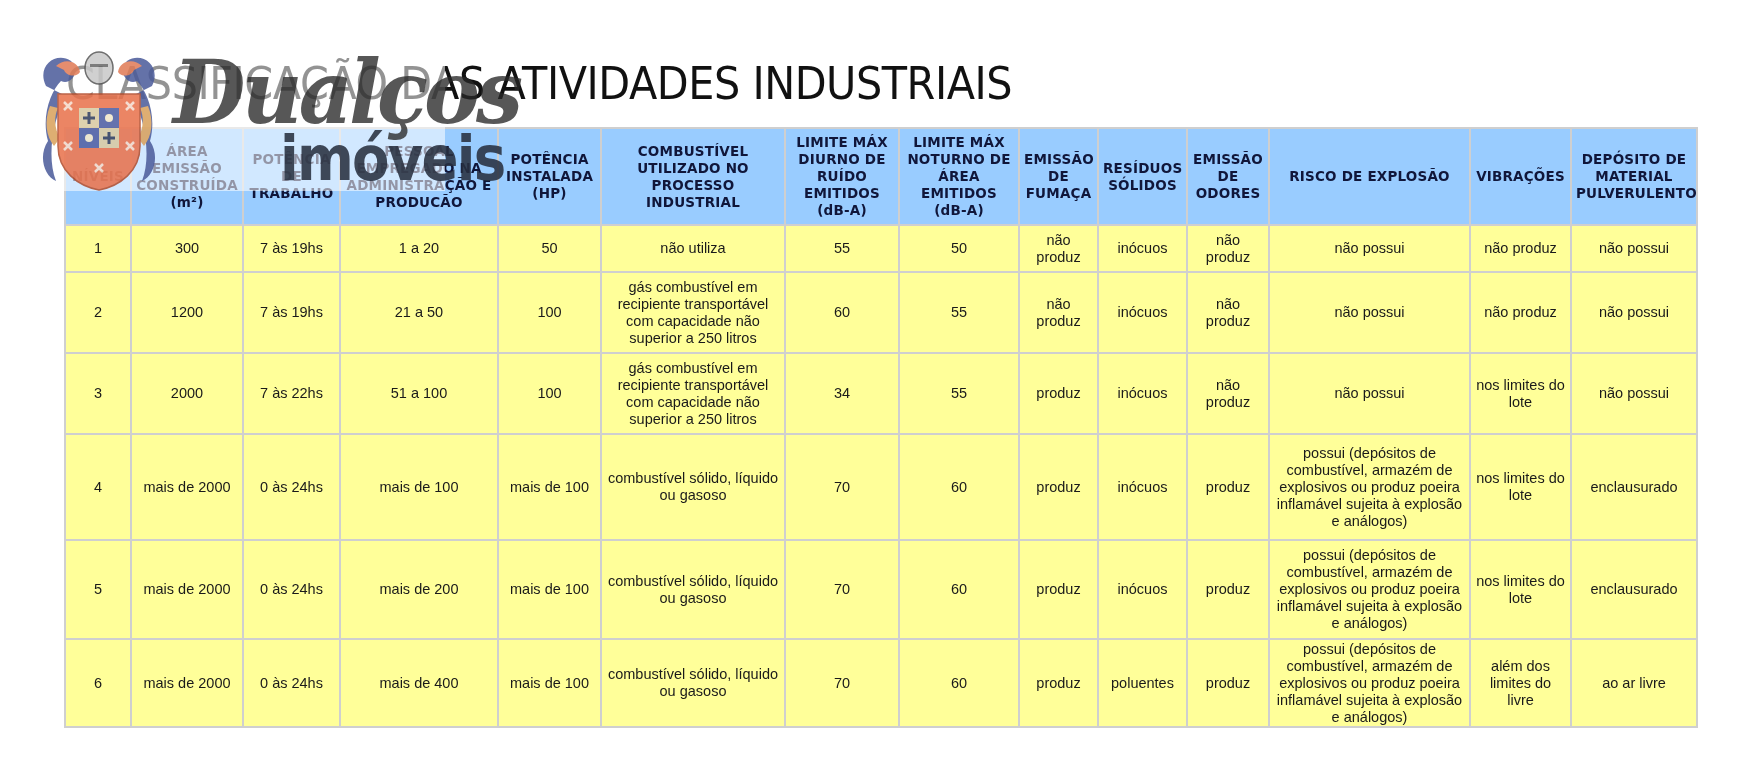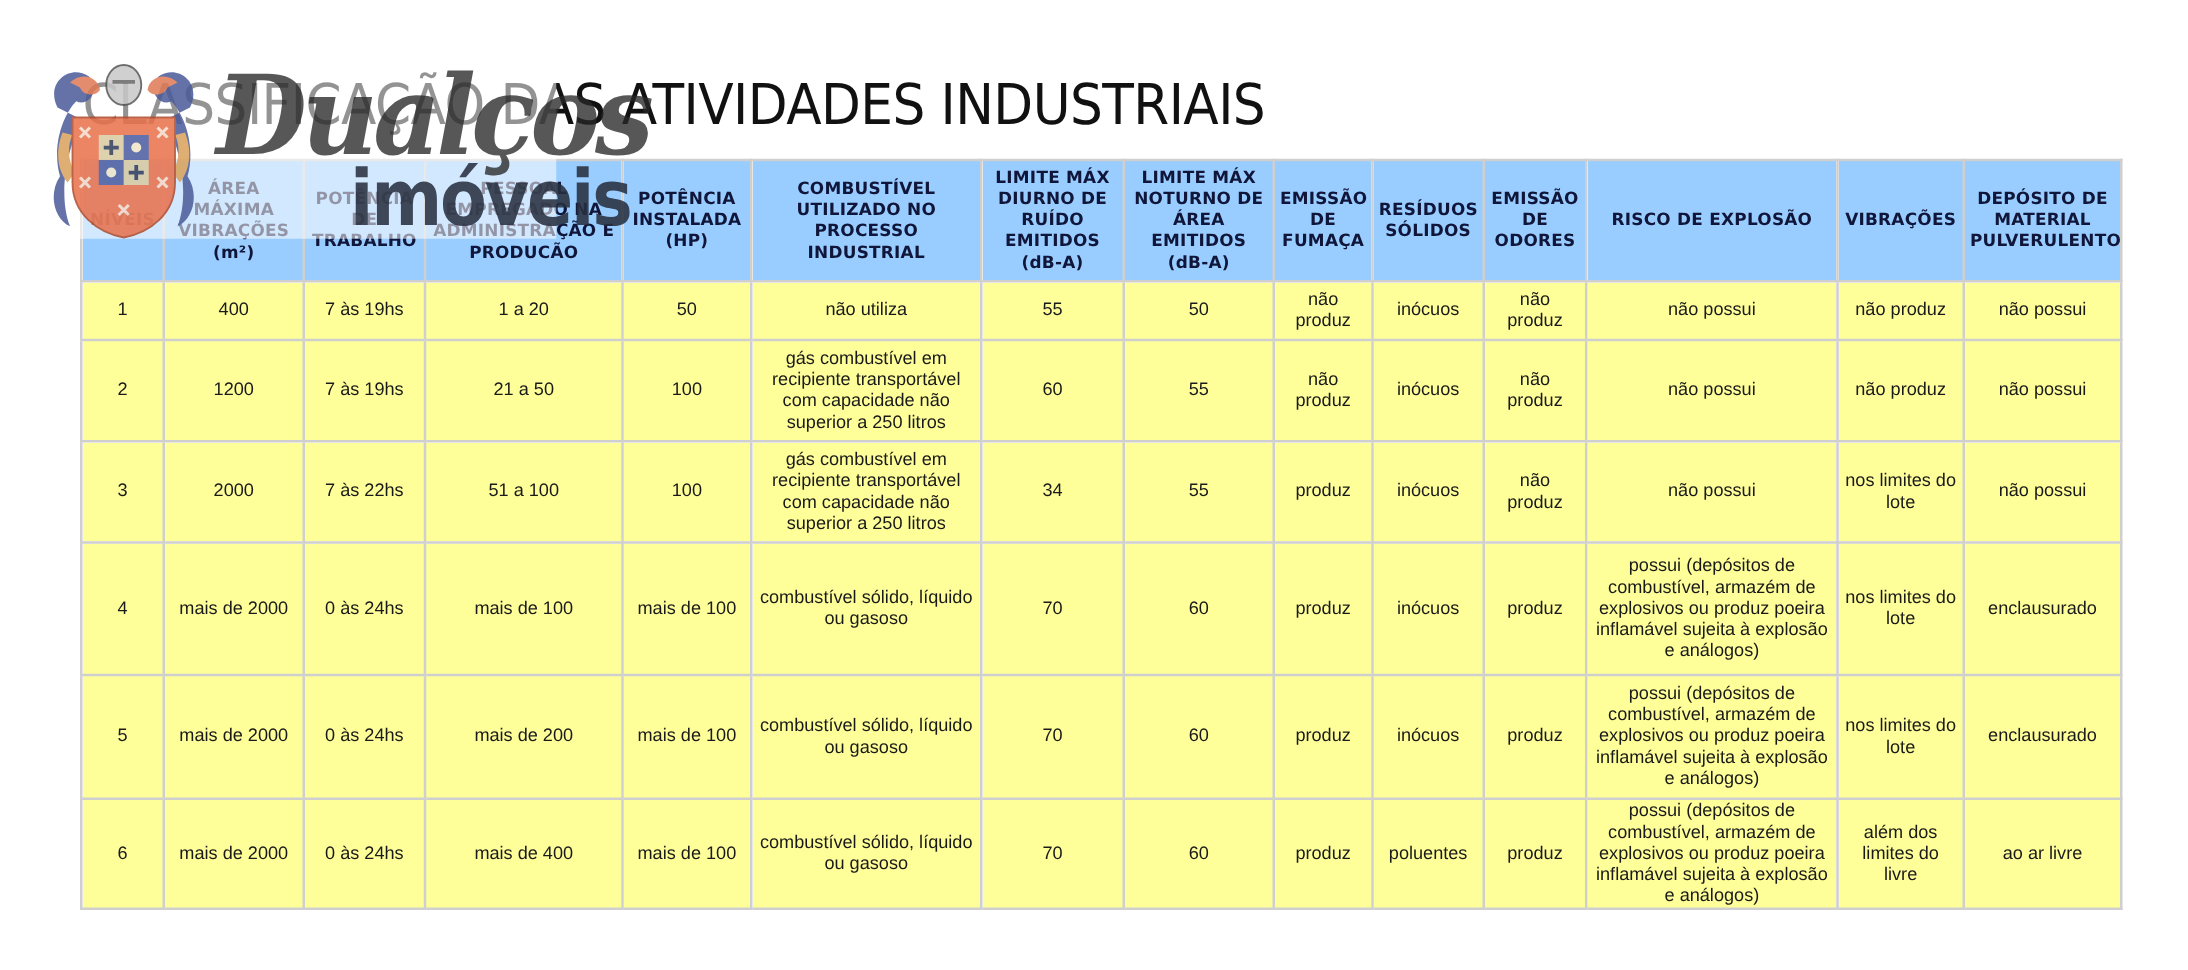--- a/index.html
+++ b/index.html
@@ -68,39 +68,39 @@
       <col style="width: 79px;">
       <col style="width: 89px;">
       <col style="width: 82px;">
       <col style="width: 201px;">
       <col style="width: 101px;">
       <col style="width: 126px;">
     </colgroup>
   <thead>
     <tr class="head" id="head-row">
         <th>NÍVEIS</th>
-        <th>ÁREA MÁXIMA VIBRAÇÕES (m²)</th>
+        <th>ÁREA EMISSÃO CONSTRUÍDA (m²)</th>
         <th>POTÊNCIA DE TRABALHO</th>
         <th>PESSOAL EMPREGADO NA ADMINISTRAÇÃO E PRODUCÃO</th>
         <th>POTÊNCIA INSTALADA (HP)</th>
         <th>COMBUSTÍVEL UTILIZADO NO PROCESSO INDUSTRIAL</th>
         <th>LIMITE MÁX DIURNO DE RUÍDO EMITIDOS (dB-A)</th>
         <th>LIMITE MÁX NOTURNO DE ÁREA EMITIDOS (dB-A)</th>
         <th>EMISSÃO DE FUMAÇA</th>
         <th>RESÍDUOS SÓLIDOS</th>
         <th>EMISSÃO DE ODORES</th>
         <th>RISCO DE EXPLOSÃO</th>
         <th>VIBRAÇÕES</th>
         <th>DEPÓSITO DE MATERIAL PULVERULENTO</th>
       </tr>
   </thead>
   <tbody id="body-rows">
       <tr style="height: 47px;">
         <td>1</td>
-        <td>400</td>
+        <td>300</td>
         <td>7 às 19hs</td>
         <td>1 a 20</td>
         <td>50</td>
         <td>não utiliza</td>
         <td>55</td>
         <td>50</td>
         <td>não produz</td>
         <td>inócuos</td>
         <td>não produz</td>
         <td>não possui</td>

